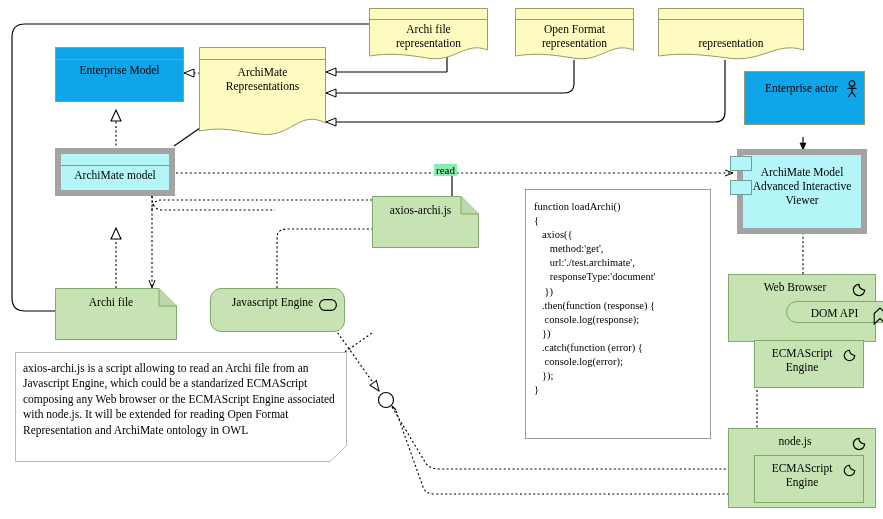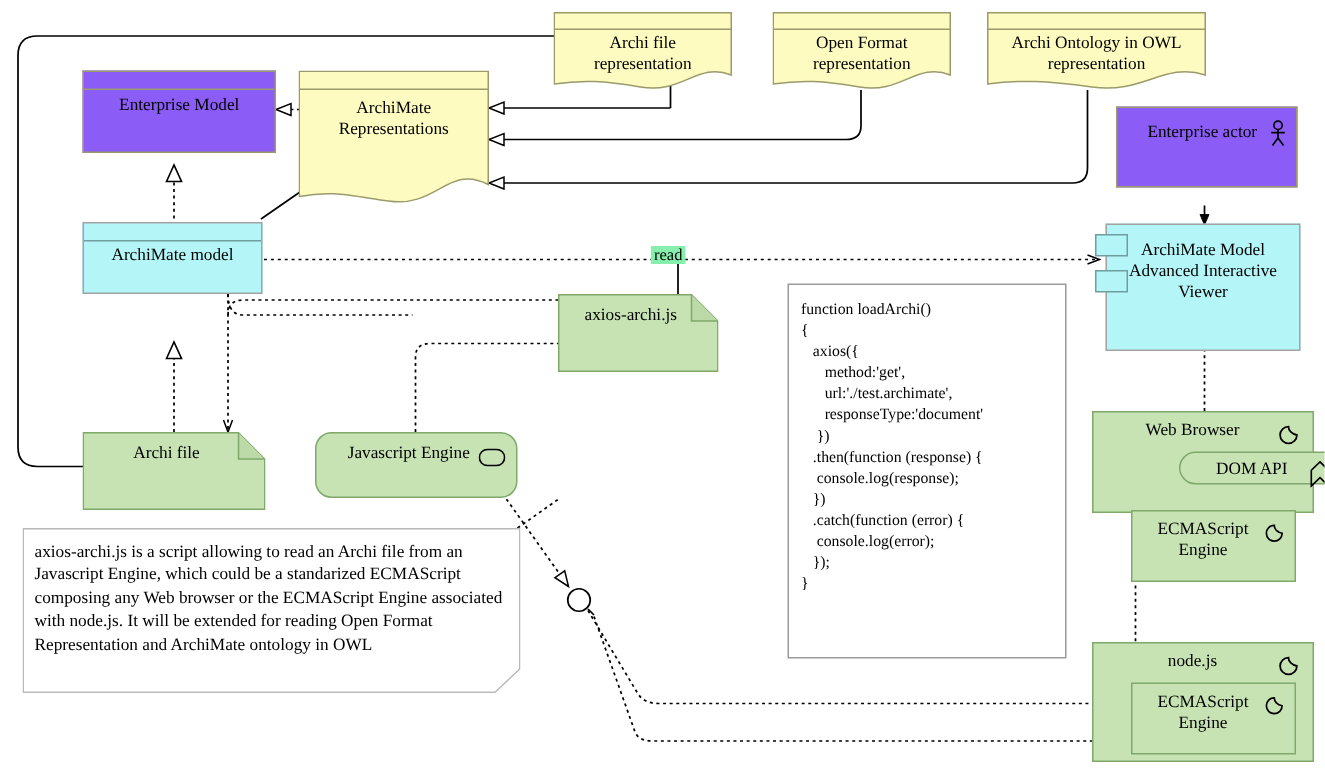--- a/index.html
+++ b/index.html
@@ -4,25 +4,25 @@
 <style>
   html,body{margin:0;padding:0;background:#ffffff;}
   body{width:883px;height:519px;font-family:"Liberation Serif",serif;}
   #stage{position:relative;width:883px;height:519px;overflow:hidden;}
   #edges{position:absolute;left:0;top:0;width:883px;height:519px;}
 
   .node{position:absolute;box-sizing:border-box;}
   .lbl{position:absolute;left:0;right:0;text-align:center;font-size:11.5px;color:#000;line-height:13px;}
 
   
-  .obj{background:#8b5cf6;border:1px solid #9a9a6a;}
+  .obj{background:#0ea5e9;border:1px solid #9a9a6a;}
   .obj .band{position:absolute;left:0;right:0;top:0;height:11px;border-bottom:1px solid #9a9a6a;}
 
   
-  .cyan{background:#b4f5f7;border:1px solid #a3a3a3;}
+  .cyan{background:#b4f5f7;border:6px solid #a3a3a3;}
   .cyan .band{position:absolute;left:0;right:0;top:0;height:11px;border-bottom:1px solid #6f9ea0;}
 
   
   .green{background:#c7e3b4;border:1px solid #7fa86a;}
 
   .rounded{border-radius:11px;}
 
   
   .svgshape{position:absolute;left:0;top:0;}
 
@@ -130,21 +130,20 @@
     </svg>
     <div class="lbl" style="top:15px;">Open Format</div>
     <div class="lbl" style="top:29px;">representation</div>
   </div>
 
   <div class="node" style="left:658px;top:8px;width:146px;height:52px;">
     <svg class="svgshape" width="146" height="52" viewBox="0 0 146 52">
       <path d="M0.5,0.5 H145.5 V42 C118,33 104,55 70,50 C40,46 22,45 0.5,48 Z" fill="#fdfbbf" stroke="#9a9a6a"></path>
       <path d="M0.5,11.5 H145.5" stroke="#9a9a6a"></path>
     </svg>
-    <div class="lbl" style="top:15px;">Archi Ontology in OWL</div>
     <div class="lbl" style="top:29px;">representation</div>
   </div>
 
   <div class="node obj" style="left:744px;top:71px;width:121px;height:54px;">
     <div class="lbl" style="top:10px;left:-6px;">Enterprise actor</div>
     <svg class="icon" style="right:5px;top:8px;" width="14" height="18" viewBox="0 0 14 18">
       <circle cx="7" cy="3.5" r="2.8" fill="none" stroke="#000" stroke-width="1.1"></circle>
       <path d="M7,6.6 V12 M2.5,8.4 H11.5 M7,12 L3.3,17 M7,12 L10.7,17" fill="none" stroke="#000" stroke-width="1.1"></path>
     </svg>
   </div>

